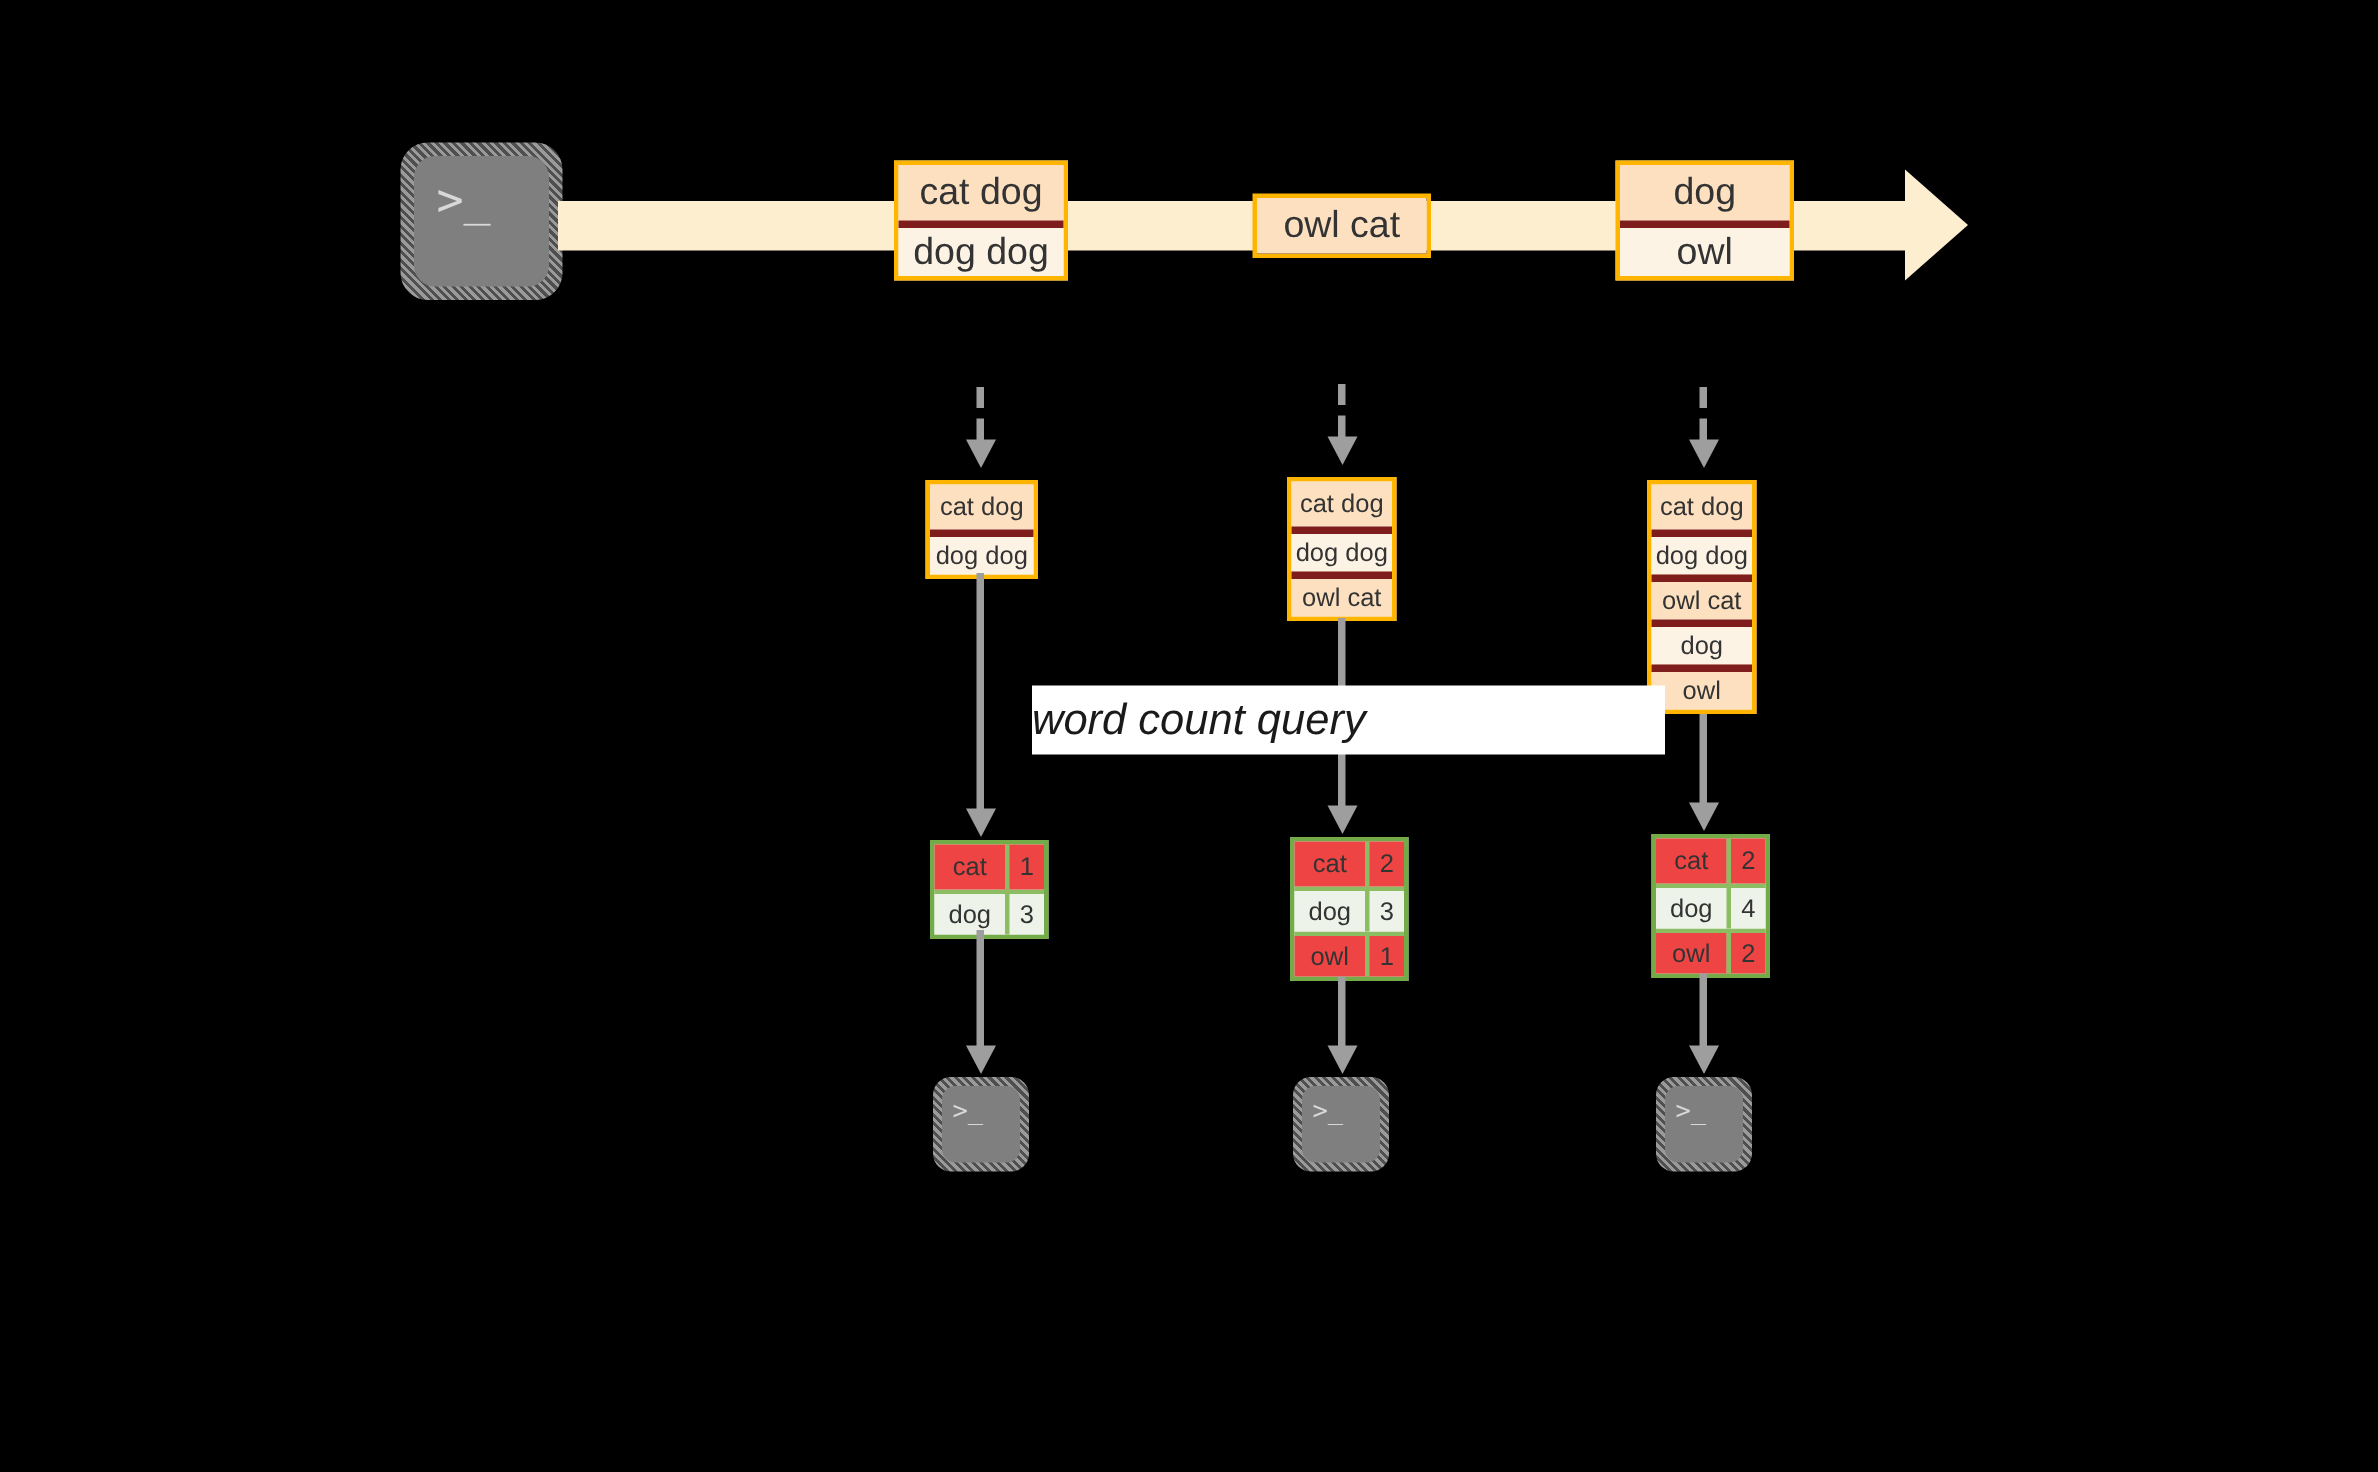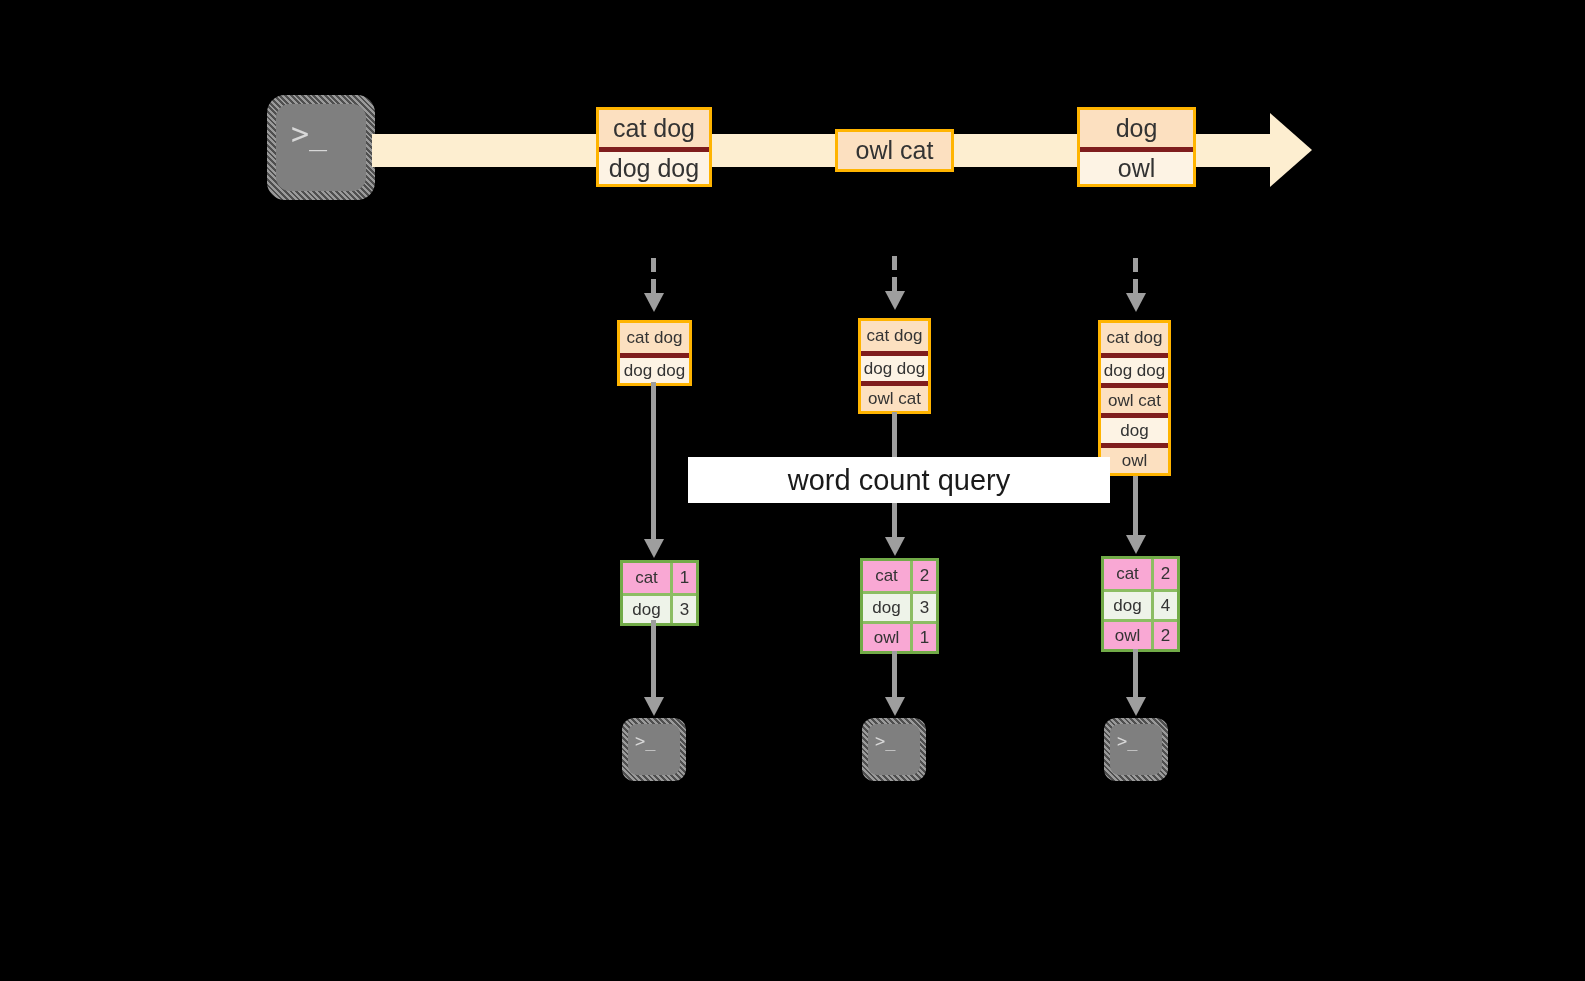--- a/index.html
+++ b/index.html
@@ -116,21 +116,21 @@
     box-sizing: border-box;
     display: flex;
     align-items: center;
     justify-content: center;
     color: #333333;
     font-size: 17px;
     white-space: nowrap;
   }
   .res .row .w { width: 47px; }
   .res .row .c { width: 26px; border-left: 3px solid #8cbd63; }
-  .res .row.dark  .w, .res .row.dark  .c { background: #f9a8d4; }
+  .res .row.dark  .w, .res .row.dark  .c { background: #ef4444; }
   .res .row.light .w, .res .row.light .c { background: #eef3e9; }
 
   
   .vline {
     position: absolute;
     width: 5px;
     background: #9e9e9e;
   }
   .vhead {
     position: absolute;
@@ -148,21 +148,22 @@
   
   #query-band {
     position: absolute;
     left: 688px;
     top: 457px;
     width: 422px;
     height: 46px;
     background: #ffffff;
     display: flex;
     align-items: center;
-    justify-content: center;
+    justify-content: flex-start;
+    font-style: italic;
   }
   #query-band .label {
     font-size: 29px;
     color: #1a1a1a;
     white-space: nowrap;
   }
 </style>
 </head>
 <body>
 

